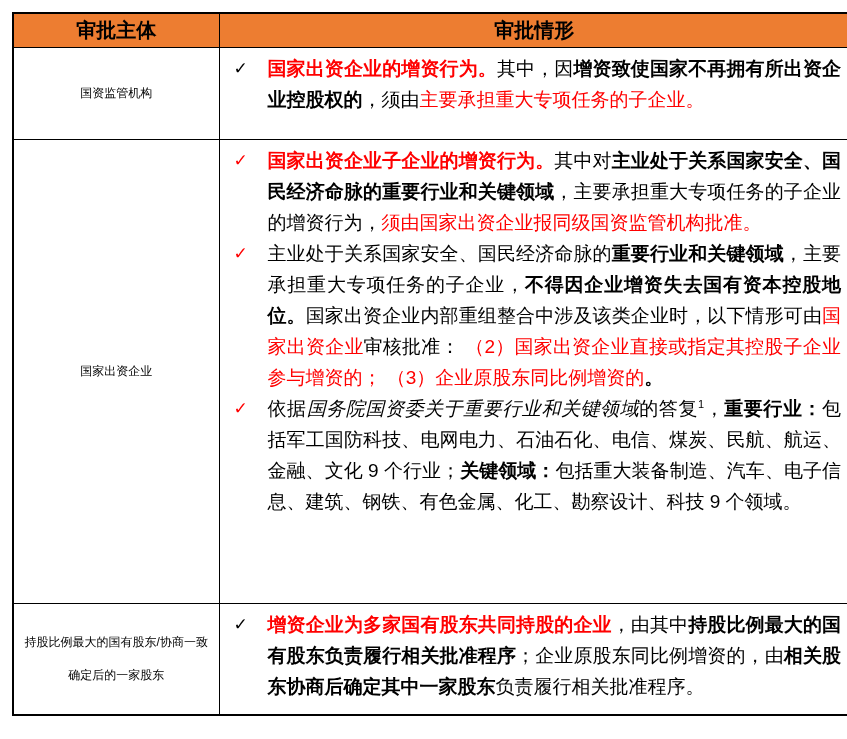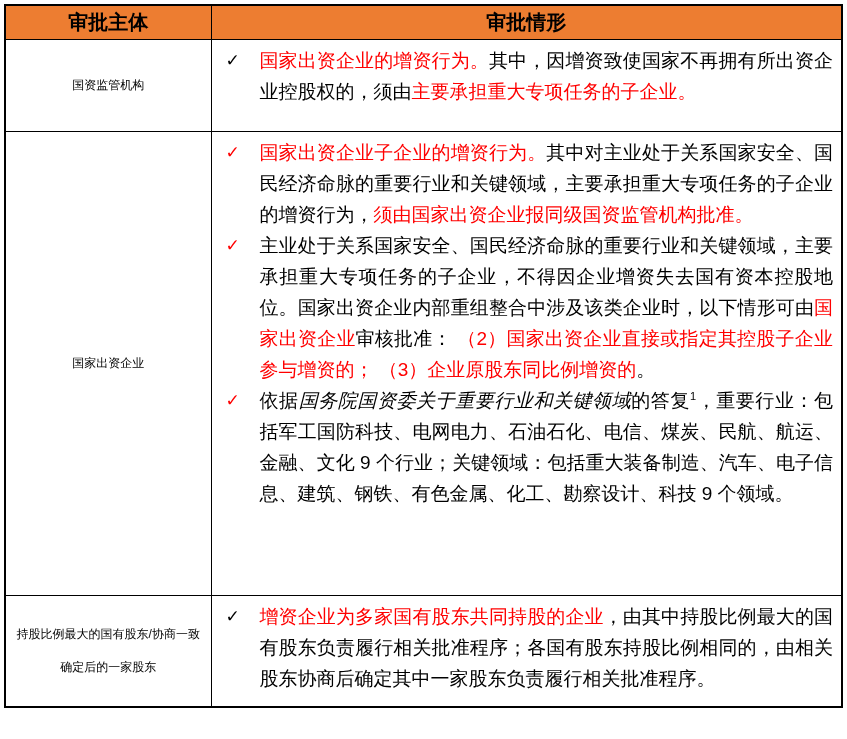--- a/index.html
+++ b/index.html
@@ -15,21 +15,21 @@
   }
   body {
     width: 847px;
     height: 739px;
     font-family: "Liberation Sans", sans-serif;
     color: var(--ink);
     overflow: hidden;
   }
   .page {
     box-sizing: border-box;
-    padding: 4px;
+    padding: 12px;
   }
   table.approval {
     border-collapse: collapse;
     table-layout: fixed;
     width: 839px;
     border: 2px solid var(--border);
   }
   table.approval th,
   table.approval td {
     border: 1px solid var(--border);
@@ -69,21 +69,21 @@
     font-size: 17px;
     color: var(--ink);
   }
   .check.red { color: var(--red); }
   .btext {
     flex: 1;
     text-align: justify;
     padding-right: 2px;
   }
   .red { color: var(--red); }
-  .b { font-weight: normal; margin-top: 27px; }
+  .b { font-weight: bold; margin-top: 27px; }
   .i { font-style: italic; }
   .u { text-underline-offset: 3px; }
   .btext sup { font-size: 11px; line-height: 0; }
 </style>
 </head>
 <body>
 
 <div class="page">
   <table class="approval">
     <colgroup>
@@ -121,19 +121,19 @@
               <span class="check red">✓</span>
               <div class="btext"><span class="u">依据</span><span class="i u">国务院国资委关于重要行业和关键领域</span><span class="u">的答复</span><sup>1</sup><span>，</span><span class="b">重要行业：</span><span>包括军工国防科技、电网电力、石油石化、电信、煤炭、民航、航运、金融、文化 9 个行业；</span><span class="b">关键领域：</span><span>包括重大装备制造、汽车、电子信息、建筑、钢铁、有色金属、化工、勘察设计、科技 9 个领域。</span></div>
             </div>
           </td>
         </tr>
         <tr>
           <td class="subject">持股比例最大的国有股东/协商一致确定后的一家股东</td>
           <td class="content">
             <div class="bullet">
               <span class="check">✓</span>
-              <div class="btext"><span class="red b">增资企业为多家国有股东共同持股的企业</span><span>，由其中</span><span class="b">持股比例最大的国有股东负责履行相关批准程序</span><span>；各国有股东持股比例相同的，由</span><span class="b">相关股东协商后确定其中一家股东</span><span>负责履行相关批准程序。</span></div>
+              <div class="btext"><span class="red b">增资企业为多家国有股东共同持股的企业</span><span>，由其中</span><span class="b">持股比例最大的国有股东负责履行相关批准程序</span><span>；企业原股东同比例增资的，由</span><span class="b">相关股东协商后确定其中一家股东</span><span>负责履行相关批准程序。</span></div>
             </div>
           </td>
         </tr>
       </tbody>
   </table>
 </div>
 
 </body></html>

